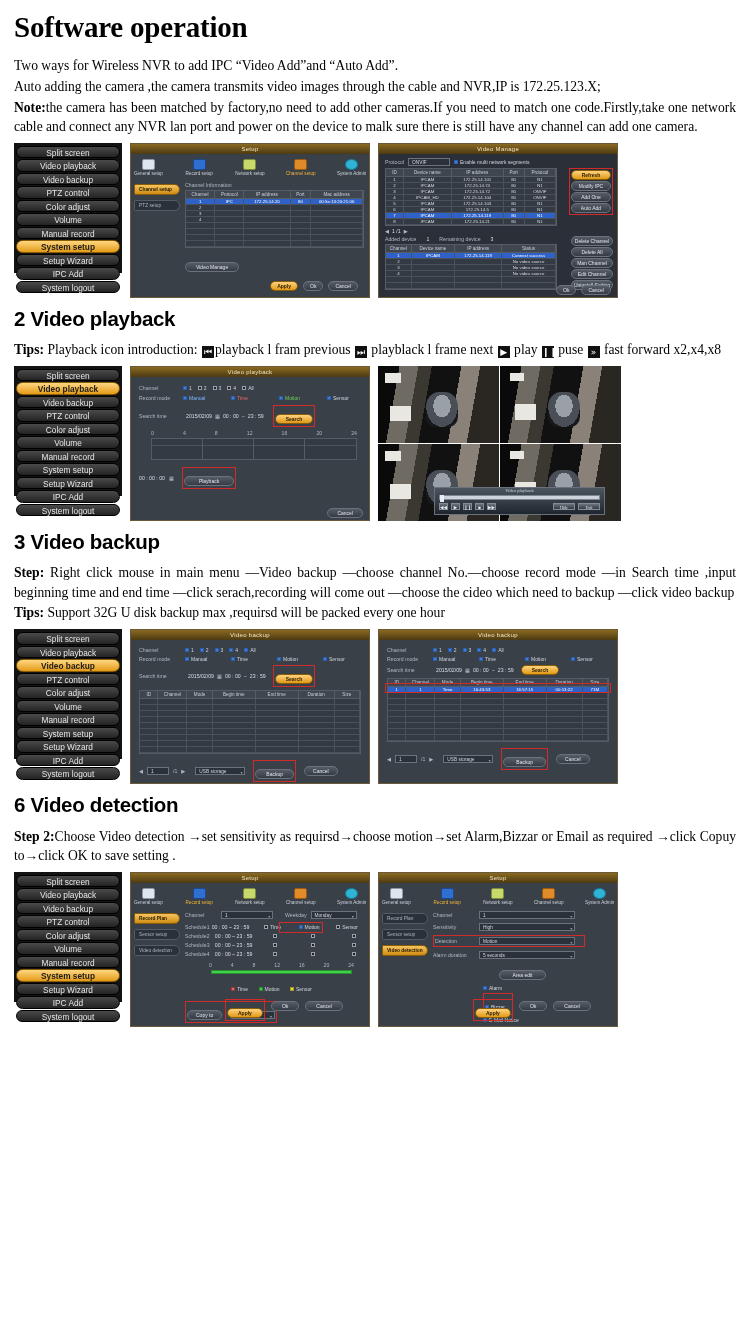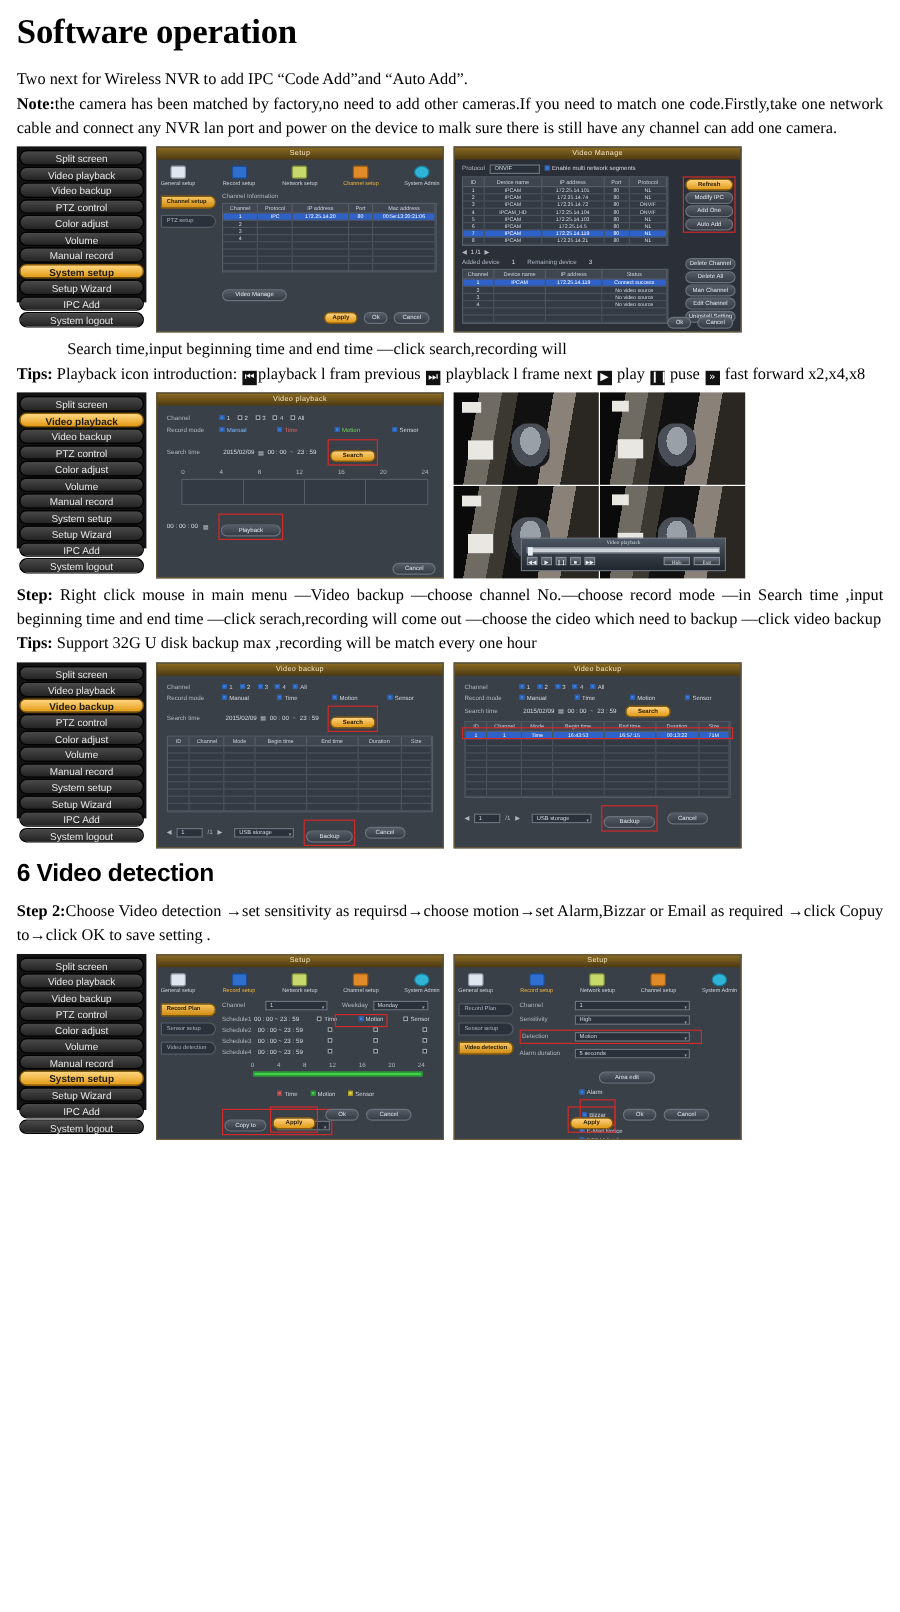--- a/index.html
+++ b/index.html
@@ -131,21 +131,22 @@
   .sel-box .arw{ position:absolute; right:2px; top:1px; font-size:4px; color:#9aa3ae; }
   .footbtns{ position:absolute; right:6px; bottom:3px; display:flex; gap:5px; }
 </style>
 </head>
 <body>
 
 <div class="page">
 
   <h1 class="doc-title">Software operation</h1>
 
-  <p class="body-text nojust">Two next for Wireless NVR to add IPC “Code Add”and “Auto Add”.</p>
+  <p class="body-text nojust">Two ways for Wireless NVR to add IPC “Video Add”and “Auto Add”.</p>
+  <p class="body-text nojust">Auto adding the camera ,the camera transmits video images through the cable and NVR,IP is 172.25.123.X;</p>
   <p class="body-text"><span class="b">Note:</span><span>the camera has been matched by factory,no need to add other cameras.If you need to match one code.Firstly,take one network cable and connect any NVR lan port and power on the device to malk sure there is still have any channel can add one camera.</span></p>
 
   <div class="shot-row">
 
     <div class="ctxmenu">
       <div class="mi">Split screen</div>
       <div class="mi">Video playback</div>
       <div class="mi">Video backup</div>
       <div class="mi">PTZ control</div>
       <div class="mi">Color adjust</div>
@@ -414,23 +415,21 @@
           <span class="btn" style="width:42px;padding:0;">Uninstall Setting</span>
         </div>
         <div class="footbtns">
           <span class="btn">Ok</span>
           <span class="btn">Cancel</span>
         </div>
       </div>
     </div>
   </div>
 
-  <p class="body-text nojust">
-      <span class="indent">Search time,input beginning time and end time  —click search,recording will</span>
-    </p>
+  <h2 class="sect-title">2 Video playback</h2>
   <p class="body-text nojust"><span class="b">Tips:</span><span> Playback icon introduction: </span><span class="pbicon">⏮</span><span>playback l fram previous </span><span class="pbicon">⏭</span><span> playblack l frame next </span><span class="pbicon">▶</span><span> play </span><span class="pbicon">❙❙</span><span> puse </span><span class="pbicon">»</span><span> fast forward x2,x4,x8</span></p>
 
   <div class="shot-row">
     <div class="ctxmenu">
       <div class="mi">Split screen</div>
       <div class="mi on">Video playback</div>
       <div class="mi">Video backup</div>
       <div class="mi">PTZ control</div>
       <div class="mi">Color adjust</div>
       <div class="mi">Volume</div>
@@ -521,22 +520,23 @@
           <span class="pb">▶▶</span>
           <span class="rgt">
             <span class="rb">Hide</span>
             <span class="rb">Exit</span>
           </span>
         </div>
       </div>
     </div>
   </div>
 
+  <h2 class="sect-title">3 Video backup</h2>
   <p class="body-text"><span class="b">Step:</span><span> Right click mouse in main menu —Video backup —choose channel No.—choose record mode —in Search time ,input beginning time and end time —click serach,recording will come out —choose the cideo which need to backup —click video backup</span></p>
-  <p class="body-text nojust"><span class="b">Tips:</span><span> Support 32G U disk backup max ,recording will be match every one hour</span></p>
+  <p class="body-text nojust"><span class="b">Tips:</span><span> Support 32G U disk backup max ,requirsd will be packed every one hour</span></p>
 
   <div class="shot-row">
     <div class="ctxmenu">
       <div class="mi">Split screen</div>
       <div class="mi">Video playback</div>
       <div class="mi on">Video backup</div>
       <div class="mi">PTZ control</div>
       <div class="mi">Color adjust</div>
       <div class="mi">Volume</div>
       <div class="mi">Manual record</div>

